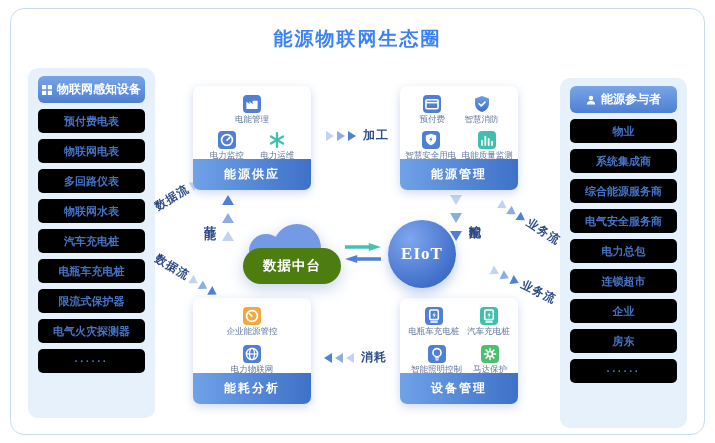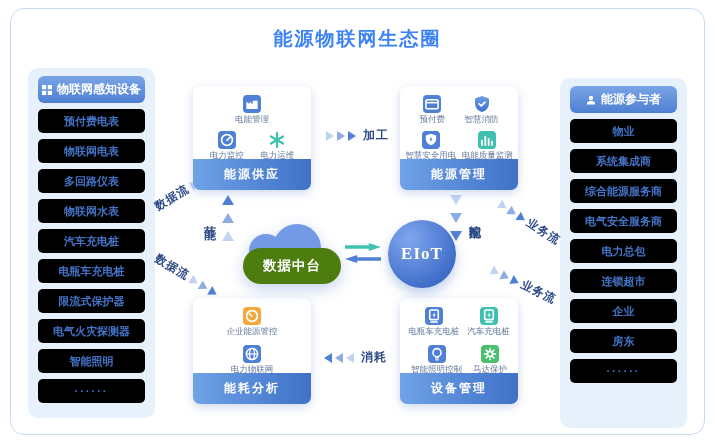--- a/index.html
+++ b/index.html
@@ -92,21 +92,20 @@
       <span>物联网感知设备</span>
     </div>
     <div class="panel-item">预付费电表</div>
     <div class="panel-item">物联网电表</div>
     <div class="panel-item">多回路仪表</div>
     <div class="panel-item">物联网水表</div>
     <div class="panel-item">汽车充电桩</div>
     <div class="panel-item">电瓶车充电桩</div>
     <div class="panel-item">限流式保护器</div>
     <div class="panel-item">电气火灾探测器</div>
-    <div class="panel-item">智能照明</div>
     <div class="panel-item dot-sep">······</div>
   </aside>
 
   <aside class="panel right">
     <div class="panel-header">
       <svg width="10" height="10" viewBox="0 0 10 10">
           <circle cx="5" cy="3" r="2.2" fill="#fff"></circle>
           <path d="M.8 9.4c0-2.3 1.9-3.6 4.2-3.6s4.2 1.3 4.2 3.6Z" fill="#fff"></path>
         </svg>
       <span>能源参与者</span>

